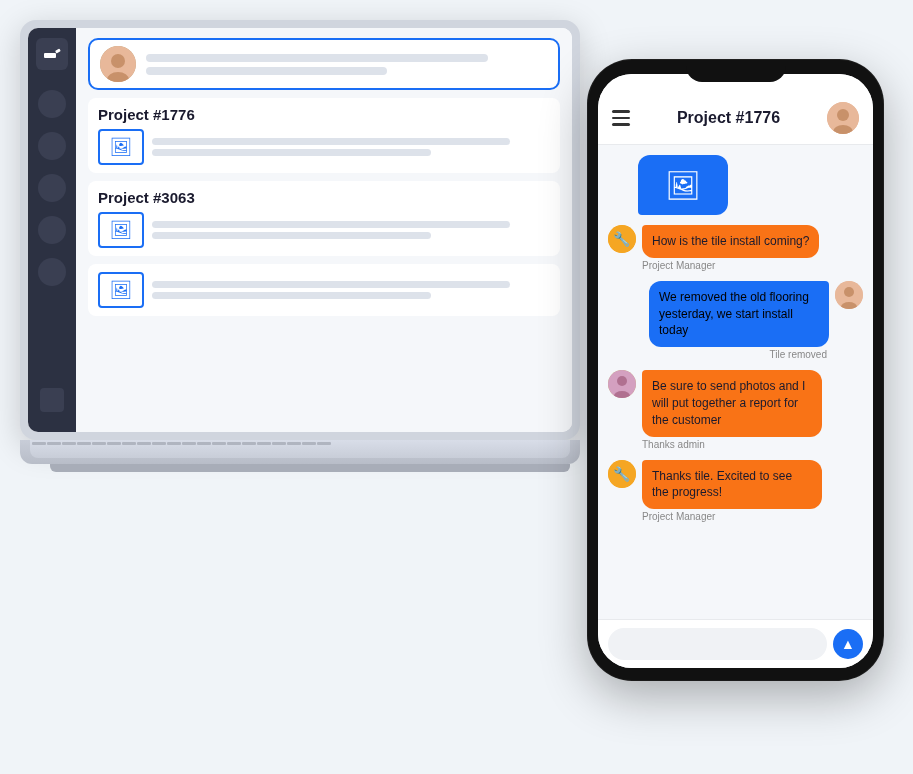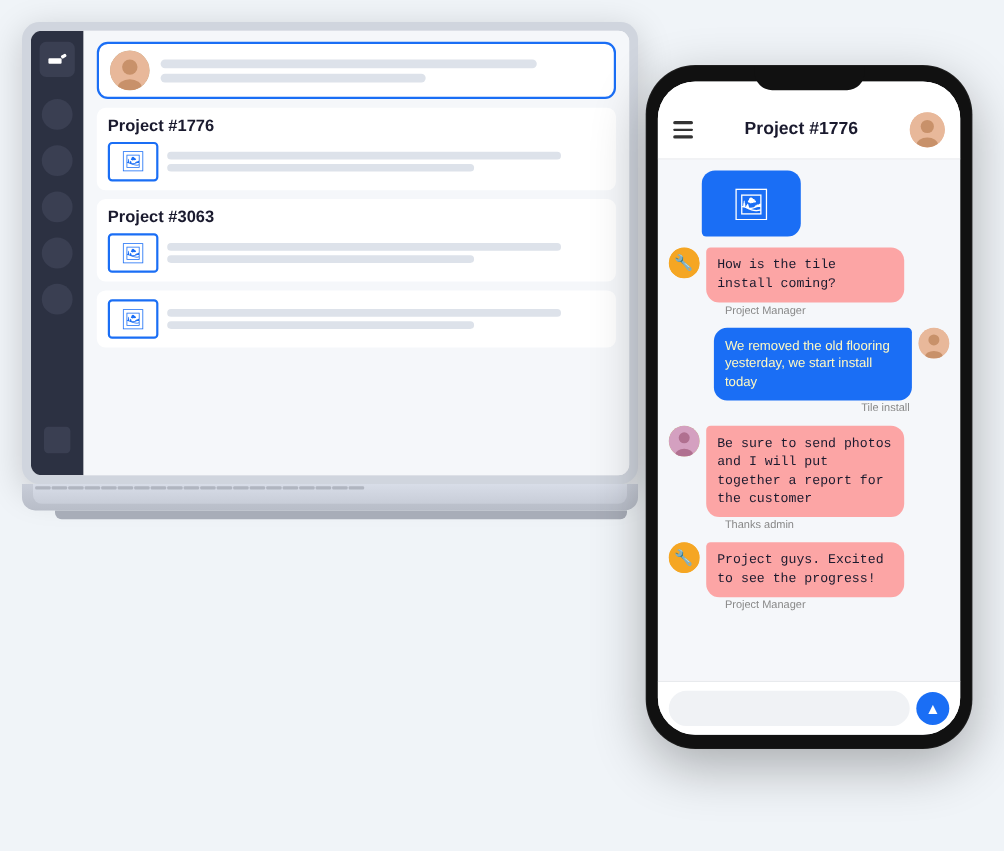--- a/index.html
+++ b/index.html
@@ -357,37 +357,36 @@
 
     .bubble {
       padding: 8px 10px;
       border-radius: 12px;
       font-size: 12px;
       line-height: 1.4;
       max-width: 180px;
     }
 
     .bubble-left {
-      background: #fca5a5;
+      background: #f97316;
       color: #1a1a2e;
       border-radius: 4px 12px 12px 12px;
-      font-family: Liberation Mono, monospace;
     }
 
     .bubble-right {
       background: #1a6ef5;
-      color: #fef9c3;
+      color: #000000;
       border-radius: 12px 4px 12px 12px;
       align-self: flex-end;
     }
 
     .msg-sender {
       font-size: 10px;
       color: #888;
-      margin-left: 17px;
+      margin-left: 0;
     }
 
     
     .msg-row-right {
       display: flex;
       align-items: flex-start;
       justify-content: flex-end;
       gap: 6px;
     }
 
@@ -585,21 +584,21 @@
         </div>
         <div class="msg-content">
           <div class="bubble bubble-left">How is the tile install coming?</div>
           <span class="msg-sender">Project Manager</span>
         </div>
       </div>
 
       <div class="msg-row-right">
         <div class="msg-right-content">
           <div class="bubble bubble-right">We removed the old flooring yesterday, we start install today</div>
-          <span class="msg-sender-right">Tile install</span>
+          <span class="msg-sender-right">Tile removed</span>
         </div>
         <div class="msg-avatar" style="background:#e8b89a;">
           <svg width="28" height="28" viewBox="0 0 28 28">
             <circle cx="14" cy="14" r="14" fill="#e8b89a"></circle>
             <circle cx="14" cy="11" r="5" fill="#c8916a"></circle>
             <ellipse cx="14" cy="26" rx="8" ry="5" fill="#c8916a"></ellipse>
           </svg>
         </div>
       </div>
 
@@ -618,21 +617,21 @@
       </div>
 
       <div class="msg-row-left">
         <div class="msg-avatar tool-icon">
           <svg width="28" height="28" viewBox="0 0 28 28">
             <circle cx="14" cy="14" r="14" fill="#f5a623"></circle>
             <text x="14" y="19" text-anchor="middle" font-size="14" fill="white">🔧</text>
           </svg>
         </div>
         <div class="msg-content">
-          <div class="bubble bubble-left">Project guys. Excited to see the progress!</div>
+          <div class="bubble bubble-left">Thanks tile. Excited to see the progress!</div>
           <span class="msg-sender">Project Manager</span>
         </div>
       </div>
 
     </div>
 
     <div class="phone-input-bar">
       <input class="phone-text-input" type="text" placeholder="" style="">
       <button class="send-btn">
         <span>▲</span>

